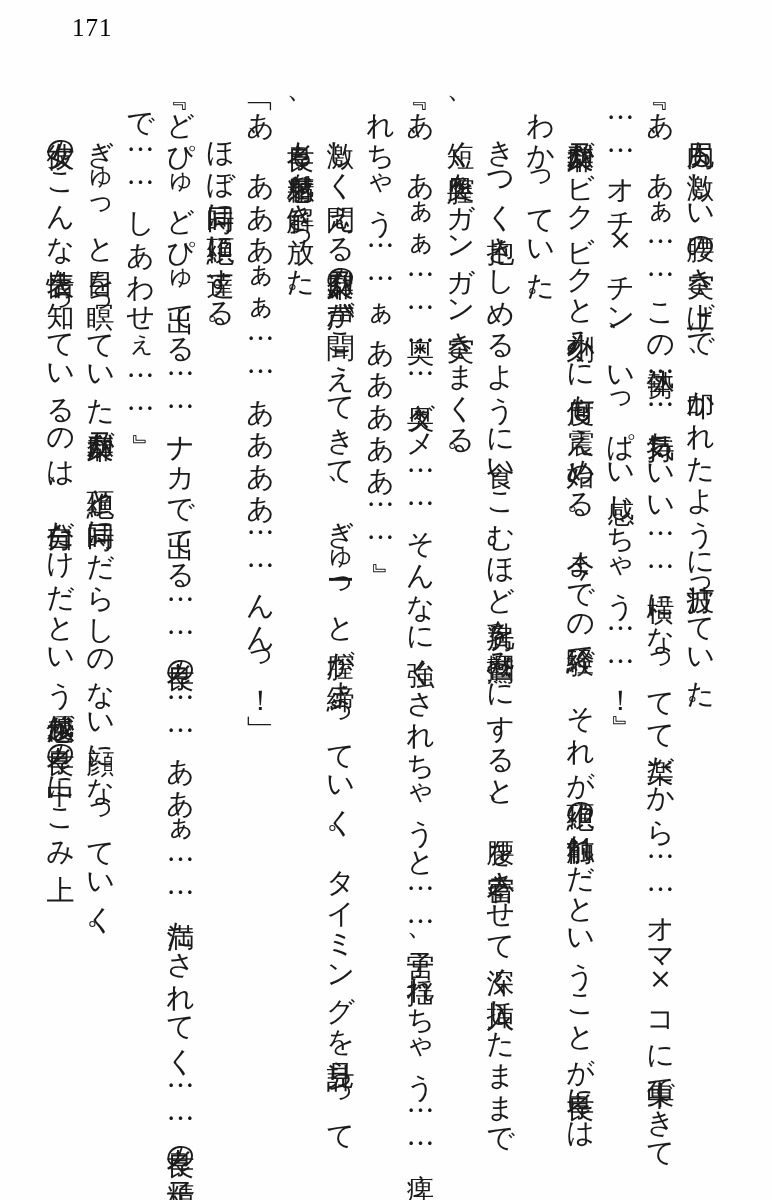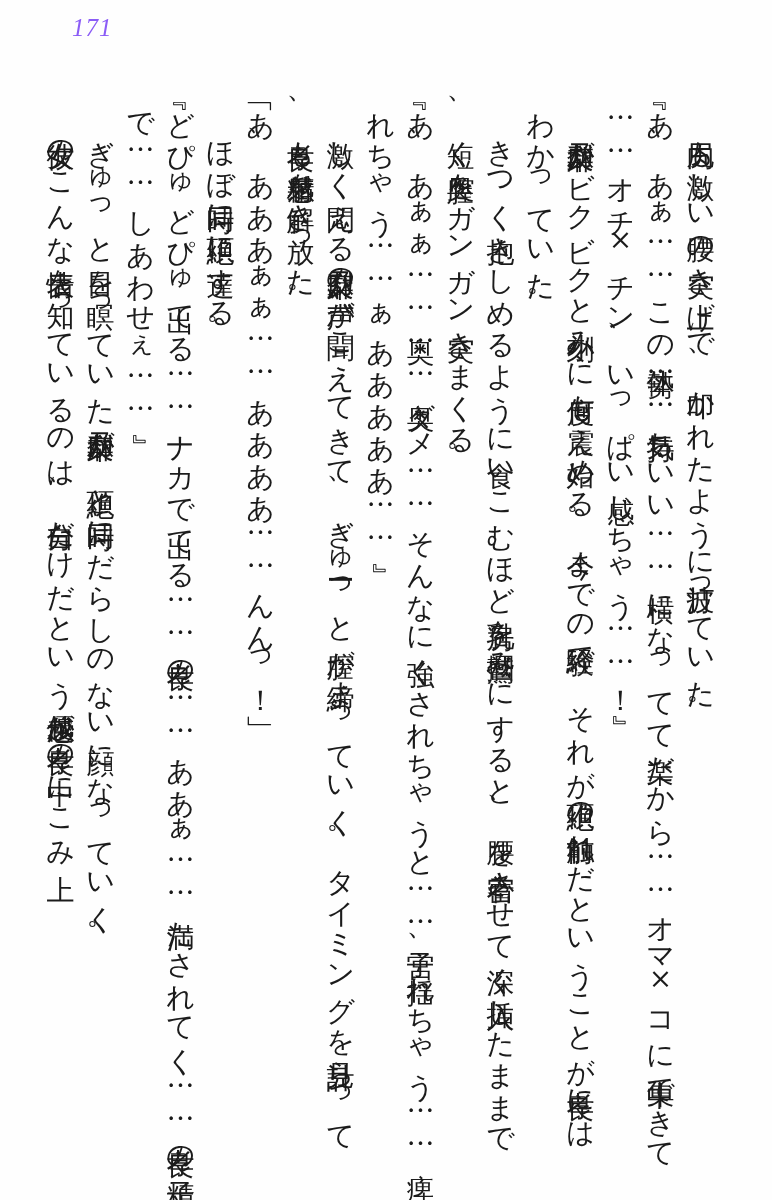--- a/index.html
+++ b/index.html
@@ -15,24 +15,23 @@
     height: 1200px;
     background: #fefefe;
     overflow: hidden;
     font-family: "DejaVu Serif", "Liberation Serif", serif;
   }
   .page-number {
     position: absolute;
     top: 14px;
     left: 72px;
     font-family: "Liberation Serif", "DejaVu Serif", serif;
-    font-style: italic;
     font-size: 25px;
     letter-spacing: 1px;
-    color: #8b5cf6;
+    color: #000000;
   }
   .text-block {
     position: absolute;
     top: 93px;
     right: 52px;
     width: 684px;
     height: 1072px;
     writing-mode: vertical-rl;
     text-orientation: upright;
     font-size: 28px;

